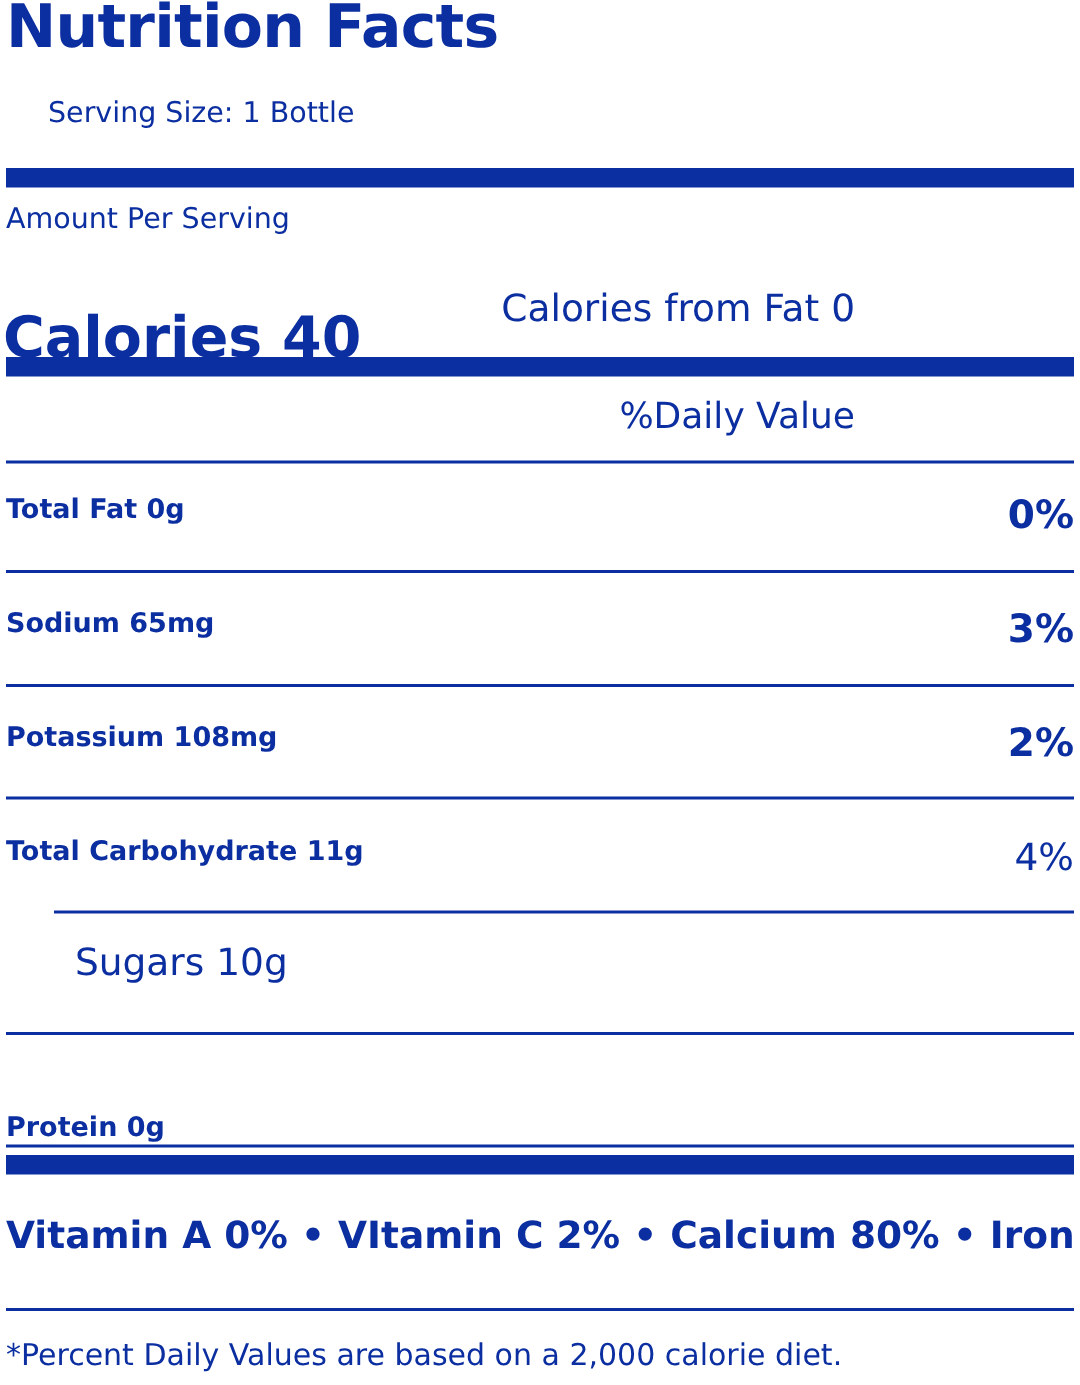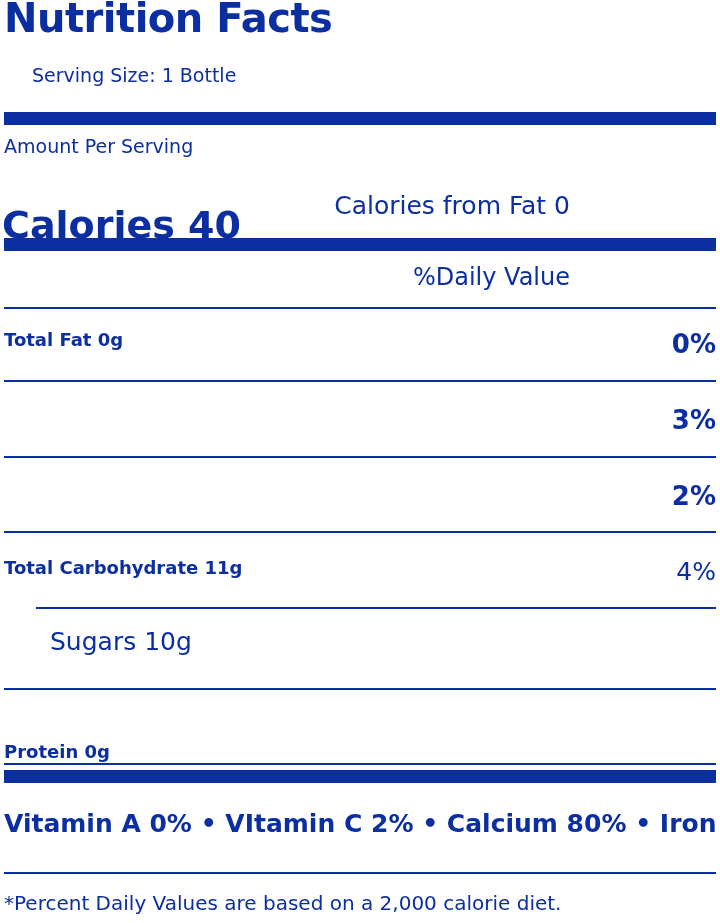--- a/index.html
+++ b/index.html
@@ -193,25 +193,27 @@
 
   <div class="rule r-dv"></div>
 
   <div class="row r1">
     <span class="nutrient">Total Fat 0g</span>
     <span class="pct">0%</span>
   </div>
   <div class="rule r-fat"></div>
 
   <div class="row r2">
+    <span class="nutrient">Sodium 65mg</span>
     <span class="pct">3%</span>
   </div>
   <div class="rule r-sod"></div>
 
   <div class="row r3">
+    <span class="nutrient">Potassium 108mg</span>
     <span class="pct">2%</span>
   </div>
   <div class="rule r-pot"></div>
 
   <div class="row r4">
     <span class="nutrient">Total Carbohydrate 11g</span>
     <span class="pct light">4%</span>
   </div>
   <div class="rule-indent"></div>
 

